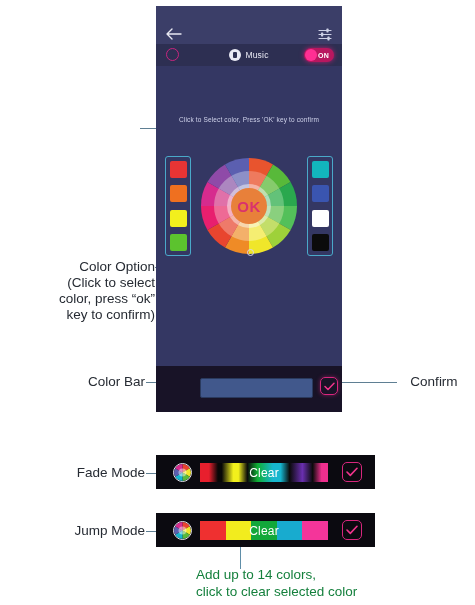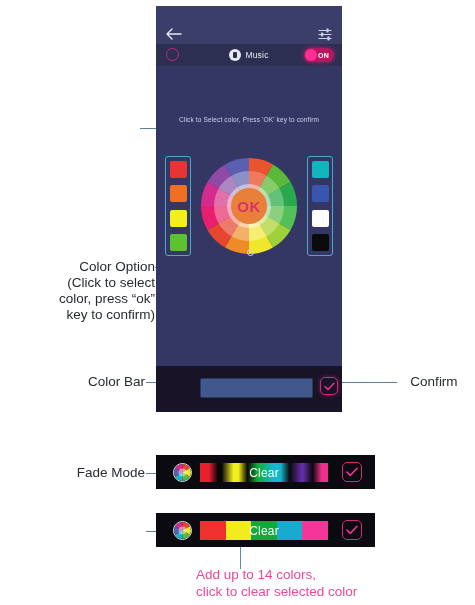--- a/index.html
+++ b/index.html
@@ -129,21 +129,21 @@
   }
   .jump-blocks{position:absolute;left:0;top:0;width:128px;height:19px;display:flex;}
   .jump-blocks div{flex:1;height:19px;}
   .mode-check{
     position:absolute;left:186px;top:7px;width:20px;height:20px;border-radius:5px;
     border:1.4px solid #d8267d;box-sizing:border-box;
     display:flex;align-items:center;justify-content:center;
   }
 
   .bottom-cap{
-    position:absolute;left:196px;top:566px;color:#ec4899;
+    position:absolute;left:196px;top:566px;color:#15803d;
     font-size:13.5px;line-height:17px;white-space:pre-line;text-align:left;
   }
 </style>
 </head>
 <body>
 
 <div class="root">
 
   <div class="leader" style="left:140px;top:128px;width:30px;"></div>
   <div class="leader v" style="left:169px;top:128px;height:26px;"></div>
@@ -157,20 +157,21 @@
 
   <div class="anno" style="left:30px;top:374px;width:115px;">Color Bar</div>
   <div class="leader" style="left:146px;top:382px;width:56px;"></div>
 
   <div class="anno left-al" style="left:398px;top:374px;width:72px;">Confirm</div>
   <div class="leader" style="left:341px;top:382px;width:56px;"></div>
 
   <div class="anno" style="left:20px;top:465px;width:125px;">Fade Mode</div>
   <div class="leader" style="left:146px;top:473px;width:37px;"></div>
 
+  <div class="anno" style="left:20px;top:523px;width:125px;">Jump Mode</div>
   <div class="leader" style="left:146px;top:531px;width:37px;"></div>
 
   <div class="leader v" style="left:240px;top:547px;height:22px;"></div>
   <div class="bottom-cap">Add up to 14 colors,
 click to clear selected color</div>
 
   <div class="phone">
 
     <div class="phone-top">
       <div class="back-arrow">

